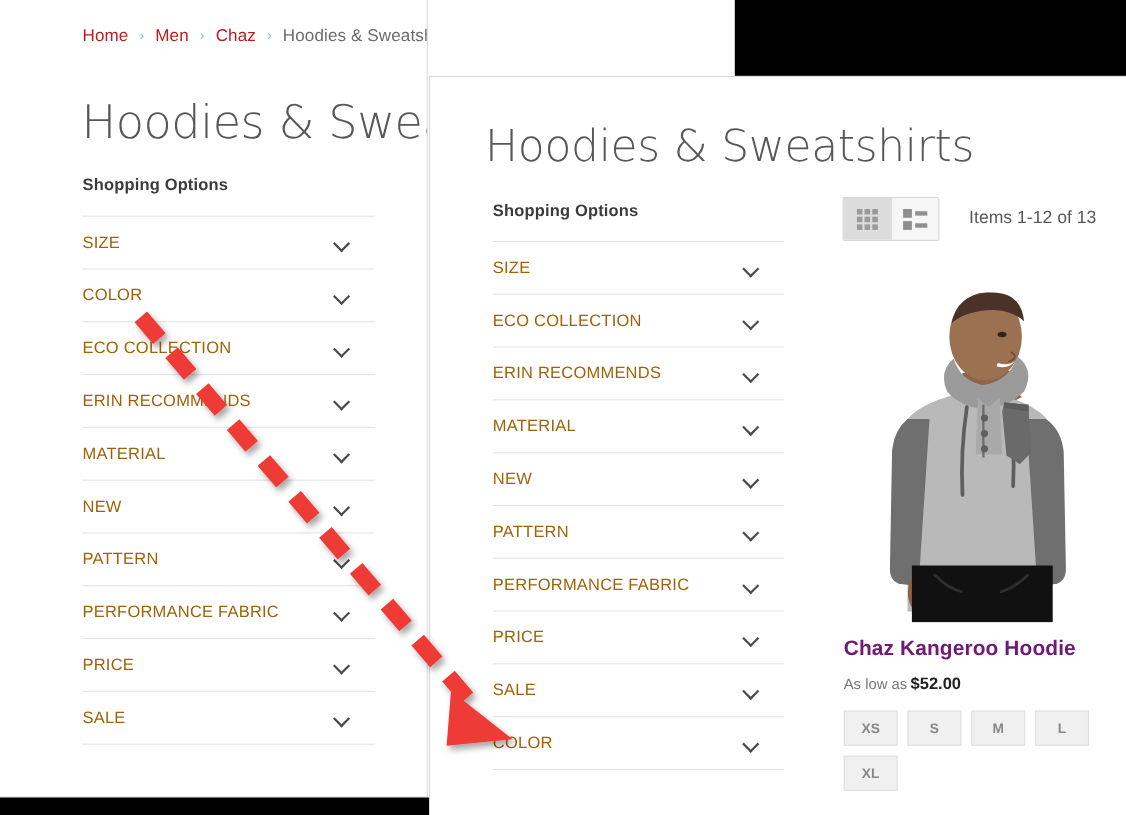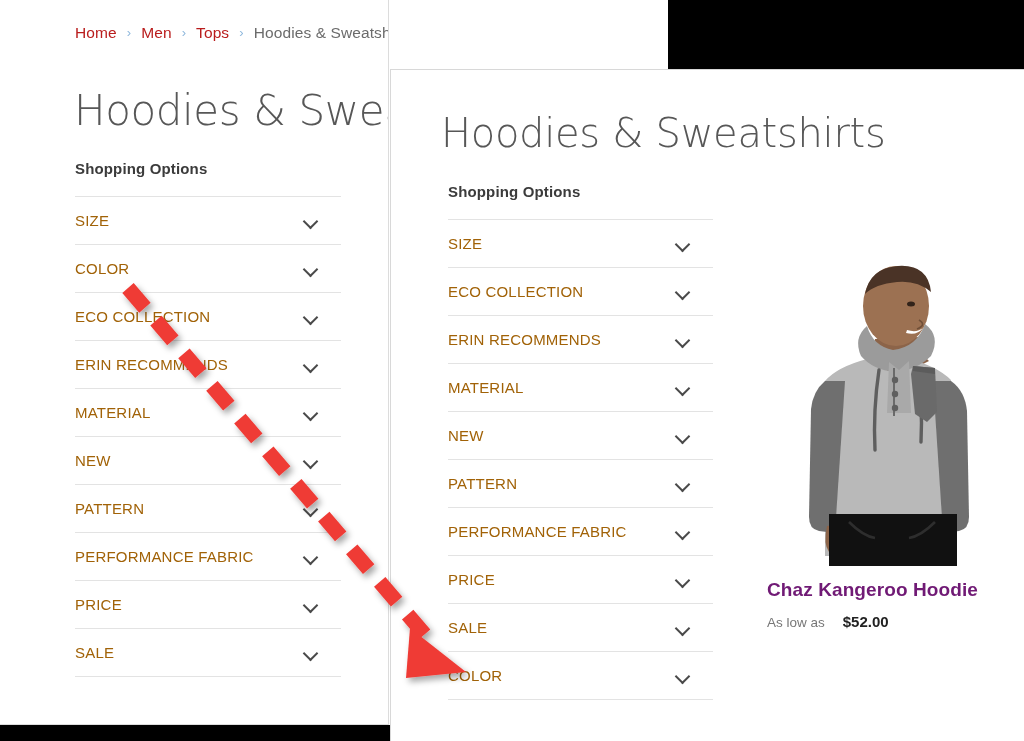--- a/index.html
+++ b/index.html
@@ -222,21 +222,21 @@
   }
   .price-line {
     margin-top: 12px;
     font-size: 13.5px;
     color: #777777;
   }
   .price-line .price-value {
     font-size: 15px;
     font-weight: bold;
     color: #222222;
-    margin-left: 18px;
+    margin-left: 3px;
   }
   .swatches {
     margin-top: 16px;
     display: flex;
     flex-wrap: wrap;
     gap: 9px;
     width: 250px;
   }
   .swatch {
     width: 49px; height: 32px;
@@ -260,21 +260,21 @@
     pointer-events: none;
   }
 </style>
 </head>
 <body>
 
 <div class="panel-back">
   <div class="panel-back-inner">
 
     <div class="breadcrumb">
-      <a href="#">Home</a><span class="sep">›</span><a href="#">Men</a><span class="sep">›</span><a href="#">Tops</a><span class="sep">›</span><span class="current">Hoodies &amp; Sweatshirts</span>
+      <a href="#">Home</a><span class="sep">›</span><a href="#">Men</a><span class="sep">›</span><a href="#">Chaz</a><span class="sep">›</span><span class="current">Hoodies &amp; Sweatshirts</span>
     </div>
 
     <h1 class="page-title page-title-back">Hoodies &amp; Sweatshirts</h1>
 
     <div class="sidebar sidebar-back">
       <div class="shopping-options-title">Shopping Options</div>
       <ul class="filter-list">
         <li class="filter-item">
           <span class="filter-label">SIZE</span>
           <span class="chev"></span>
@@ -368,20 +368,46 @@
           <span class="filter-label">SALE</span>
           <span class="chev"></span>
         </li>
         <li class="filter-item">
           <span class="filter-label">COLOR</span>
           <span class="chev"></span>
         </li>
       </ul>
     </div>
 
+    <div class="toolbar">
+      <div class="view-modes">
+        <div class="view-mode active">
+          <span class="icon-grid">
+            <i></i>
+              <i></i>
+              <i></i>
+              <i></i>
+              <i></i>
+              <i></i>
+              <i></i>
+              <i></i>
+              <i></i>
+          </span>
+        </div>
+        <div class="view-mode inactive">
+          <span class="icon-list">
+            <i></i>
+              <i class="bar"></i>
+              <i></i>
+              <i class="bar"></i>
+          </span>
+        </div>
+      </div>
+      <div class="items-count">Items 1-12 of 13</div>
+    </div>
 
     <div class="product">
       <div class="product-photo">
         <svg width="252" height="322" viewBox="0 0 252 322" xmlns="http://www.w3.org/2000/svg">
           <rect x="0" y="0" width="252" height="322" fill="#ffffff"></rect>
 
           <path d="M108 95 q0 18 -6 26 l32 10 l28 -14 q-10 -8 -10 -24 z" fill="#8c6449"></path>
           <ellipse cx="129" cy="62" rx="33" ry="40" fill="#9c7152"></ellipse>
           <path d="M98 50 q5 -26 33 -28 q30 -2 33 26 q-14 -12 -34 -10 q-22 2 -32 12 z" fill="#4a3326"></path>
           <ellipse cx="144" cy="60" rx="4" ry="2.5" fill="#32231a"></ellipse>
@@ -412,20 +438,27 @@
           <path d="M182 282 q4 18 -2 26 l-16 -2 l2 -26 z" fill="#8c6449"></path>
 
           <path d="M62 270 l128 0 l0 52 l-128 0 z" fill="#111111"></path>
           <path d="M82 278 q14 14 26 16" fill="none" stroke="#2e2e2e" stroke-width="2.6"></path>
           <path d="M168 278 q-14 14 -26 16" fill="none" stroke="#2e2e2e" stroke-width="2.6"></path>
         </svg>
       </div>
       <div class="product-name">Chaz Kangeroo Hoodie</div>
       <div class="price-line">
         <span>As low as</span><span class="price-value">$52.00</span>
+      </div>
+      <div class="swatches">
+        <div class="swatch">XS</div>
+        <div class="swatch">S</div>
+        <div class="swatch">M</div>
+        <div class="swatch">L</div>
+        <div class="swatch">XL</div>
       </div>
     </div>
 
   </div>
 </div>
 
 <svg class="annotation" viewBox="0 0 1024 741" xmlns="http://www.w3.org/2000/svg">
   <defs>
     <filter id="arrowShadow" x="-50%" y="-50%" width="200%" height="200%">
       <feDropShadow dx="3" dy="4" stdDeviation="3" flood-color="#000000" flood-opacity="0.35"></feDropShadow>

